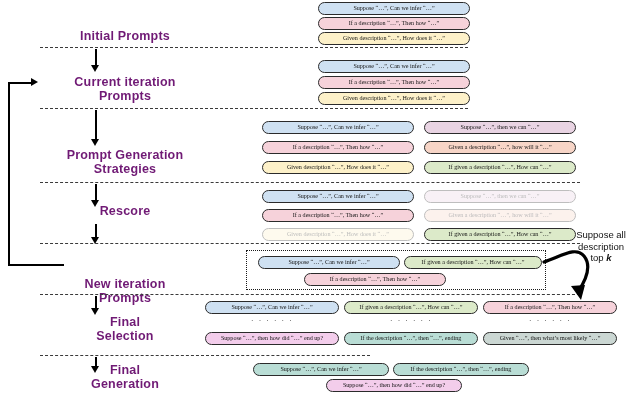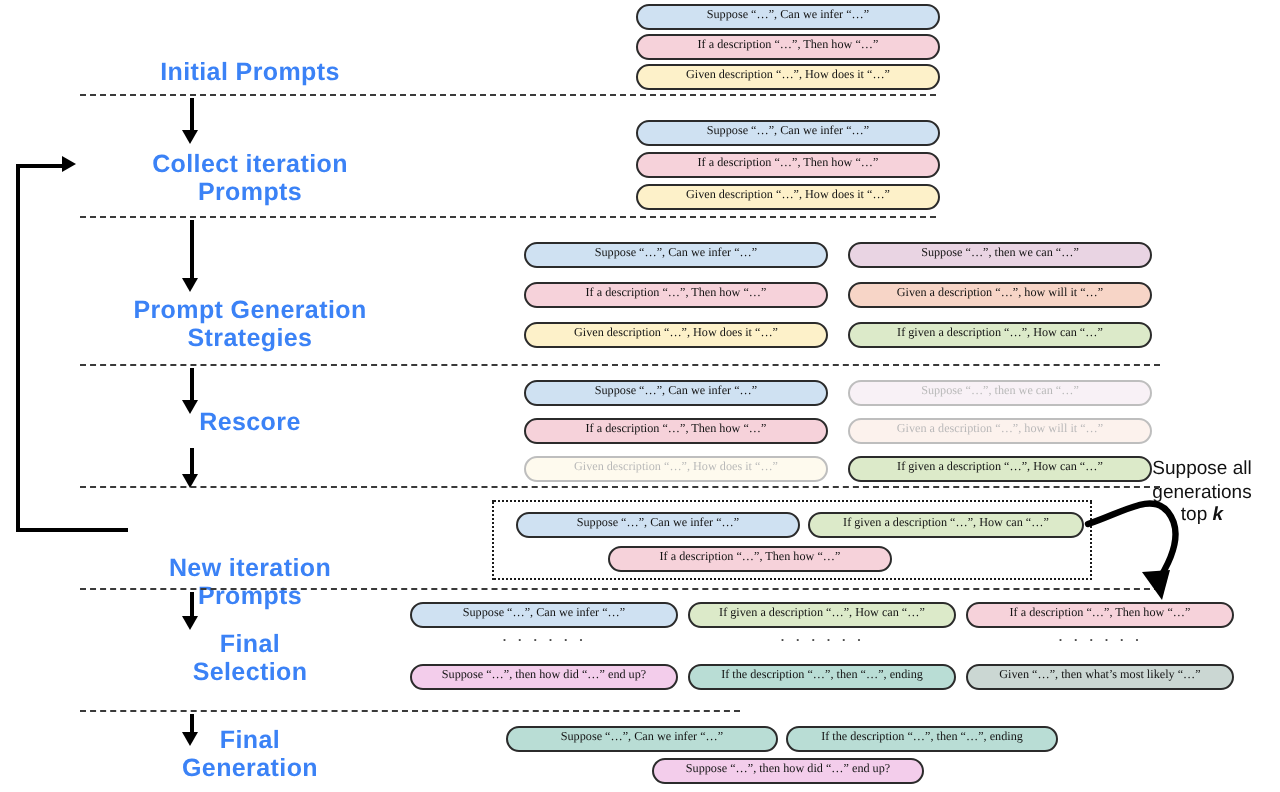--- a/index.html
+++ b/index.html
@@ -3,21 +3,21 @@
 <meta charset="utf-8">
 <style>
   html,body{margin:0;padding:0;background:#ffffff;}
   body{width:640px;height:396px;position:relative;overflow:hidden;
        font-family:"Liberation Sans", sans-serif;color:#000;}
   #stage{position:absolute;inset:0;width:640px;height:396px;}
 
   
   .stage-label{position:absolute;text-align:center;font-weight:bold;
                font-size:12.5px;line-height:14px;letter-spacing:.2px;
-               color:#3b82f6;white-space:pre-line;}
+               color:#701a75;white-space:pre-line;}
 
   
   .sep{position:absolute;height:0;border-top:1.6px dashed #3a3a3a;}
 
   
   .varrow{position:absolute;width:0;border-left:2px solid #000;}
   .vhead{position:absolute;width:0;height:0;
          border-left:4.5px solid transparent;border-right:4.5px solid transparent;
          border-top:7px solid #000;}
 
@@ -52,21 +52,21 @@
   .collect i{font-weight:bold;font-style:italic;}
   .curve{position:absolute;}
 </style>
 </head>
 <body>
 
 <div id="stage">
 
   <div class="stage-label" style="left:40px;top:29px;width:170px;">Initial Prompts</div>
 
-  <div class="stage-label" style="left:40px;top:75px;width:170px;">Collect iteration
+  <div class="stage-label" style="left:40px;top:75px;width:170px;">Current iteration
 Prompts</div>
 
   <div class="stage-label" style="left:40px;top:204px;width:170px;">Rescore</div>
 
   <div class="stage-label" style="left:33px;top:148px;width:184px;">Prompt Generation
 Strategies</div>
 
   <div class="stage-label" style="left:40px;top:257px;width:170px;margin-top:20px;">New iteration
 Prompts</div>
 
@@ -131,21 +131,21 @@
   <div class="pill" style="left:424px;top:228px;width:152px;background:#dceac9;">If given a description “…”, How can “…”</div>
 
   <div class="dotbox" style="left:246px;top:250px;width:300px;height:40px;"></div>
 
   <div class="pill" style="left:258px;top:256px;width:142px;background:#cfe1f2;">Suppose “…”, Can we infer “…”</div>
   <div class="pill" style="left:404px;top:256px;width:138px;background:#dceac9;">If given a description “…”, How can “…”</div>
   <div class="pill" style="left:304px;top:273px;width:142px;background:#f6d2da;">If a description “…”, Then how “…”</div>
 
   <div class="collect" style="left:562px;top:229px;width:78px;">
     <div>Suppose all</div>
-    <div>generations</div>
+    <div>description</div>
     <div>
       <span>top </span><i>k</i>
     </div>
   </div>
 
   <svg class="curve" style="left:540px;top:240px;" width="70" height="62" viewBox="0 0 70 62">
     <path d="M4,22 C22,16 36,6 44,16 C52,26 46,40 38,52" fill="none" stroke="#000" stroke-width="3.2" stroke-linecap="round"></path>
     <polygon points="41,60 31,46 45,45" fill="#000"></polygon>
   </svg>
 

